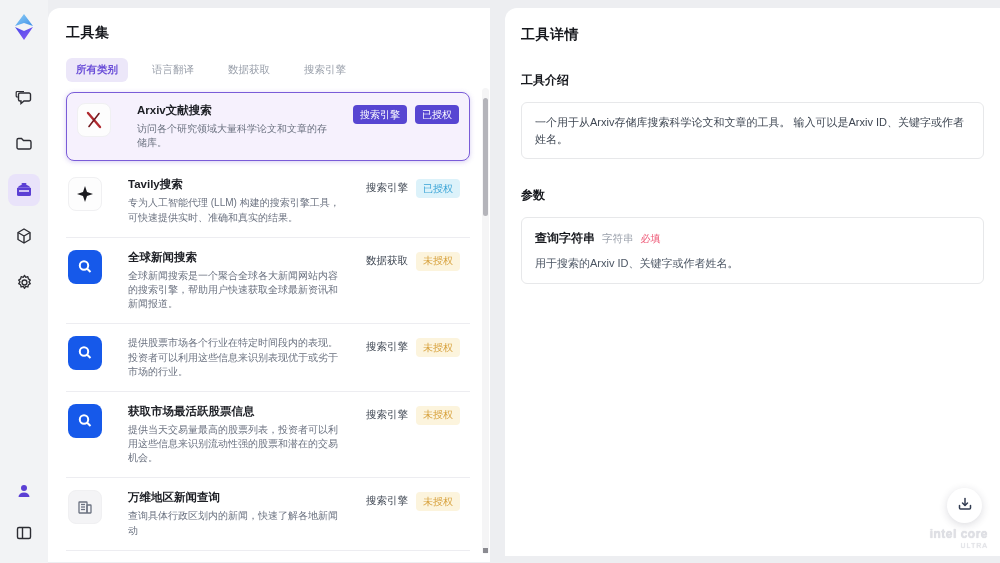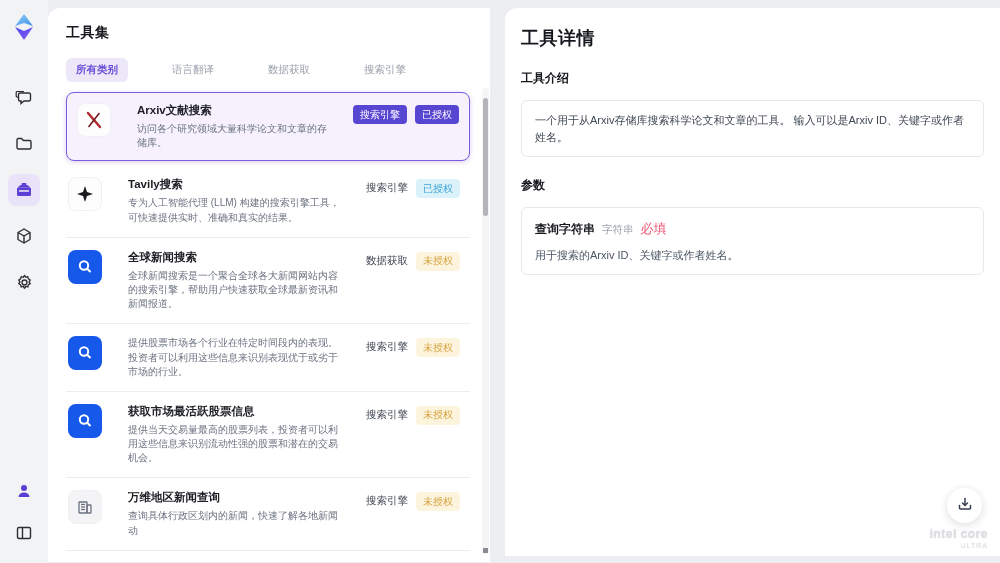--- a/index.html
+++ b/index.html
@@ -11,21 +11,21 @@
   .logo { width:30px; height:30px; margin-top:12px; }
   .side-nav { margin-top:40px; display:flex; flex-direction:column; gap:14px; align-items:center; }
   .side-btn { width:32px; height:32px; border-radius:8px; display:flex; align-items:center; justify-content:center; cursor:pointer; }
   .side-btn.active { background:#e9e3fa; }
   .side-btn svg { display:block; }
   .side-bottom { position:absolute; bottom:14px; left:0; width:48px; display:flex; flex-direction:column; gap:10px; align-items:center; }
 
   
   .list-panel { position:absolute; left:48px; top:8px; width:442px; height:554px; background:#ffffff; border-radius:12px 0 0 0; padding:16px 20px 0 18px; overflow:hidden; }
   .panel-title { font-size:14px; font-weight:bold; letter-spacing:.5px; }
-  .tabs { display:flex; align-items:center; gap:34px; margin-top:16px; }
+  .tabs { display:flex; align-items:center; gap:14px; margin-top:16px; }
   .tab { font-size:10.5px; color:#9aa0ab; padding:5px 10px; border-radius:6px; cursor:pointer; white-space:nowrap; }
   .tab.active { background:#ece7f9; color:#6b4fd8; font-weight:bold; }
 
   .tool-list { margin-top:10px; }
   .tool-row { display:flex; gap:26px; padding:12px 10px 12px 2px; border-bottom:1px solid #ededf1; cursor:pointer; }
   .tool-row.selected { border:1px solid #7a5cd8; background:#f6f1fd; border-radius:8px; padding:10px 10px; box-shadow:0 1px 5px rgba(110,80,210,.28); margin-bottom:4px; }
   .tool-icon { width:34px; height:34px; border-radius:8px; flex-shrink:0; display:flex; align-items:center; justify-content:center; background:#fafafb; border:1px solid #f0f0f2; }
   .tool-icon.blue { background:#1659ea; border:none; }
   .tool-icon.plain { background:#fdfdfd; }
   .tool-icon.gray { background:#f4f4f6; }
@@ -39,27 +39,27 @@
   .badge.blue { background:#dcf2fa; color:#3aa4d6; }
   .badge.yellow { background:#fcf4dd; color:#d7a13c;text-align:right; }
 
   .scrollbar { position:absolute; right:1px; top:80px; bottom:8px; width:7px; background:#f5f5f6; border-radius:4px; }
   .scroll-thumb { position:absolute; top:10px; left:1px; width:5px; height:118px; background:#b4b4ba; border-radius:3px; }
   .scroll-arrow { position:absolute; left:1px; width:5px; height:5px; background:#8b8b91; }
   .scroll-arrow.down { bottom:1px; }
 
   
   .detail-panel { position:absolute; left:505px; top:8px; width:495px; height:548px; background:#ffffff; border-radius:12px 0 0 0; padding:18px 16px; }
-  .detail-title { font-size:18px; font-weight:bold; letter-spacing:.5px; }
-  .section-heading { font-size:12px; font-weight:bold; margin-top:20px; }
+  .detail-title { font-size:14px; font-weight:bold; letter-spacing:.5px; }
+  .section-heading { font-size:12px; font-weight:bold; margin-top:28px; }
   .info-box { border:1px solid #e7e8ea; border-radius:6px; padding:11px 13px; margin-top:13px; font-size:11px; color:#3f4753; line-height:1.5; background:#fff; }
   .param-head { display:flex; align-items:baseline; gap:7px; }
   .param-name { font-size:12px; font-weight:bold; color:#16181d; }
   .param-type { font-size:10.5px; color:#9aa0ab; }
-  .param-required { font-size:13px; color:#ee5876; }
+  .param-required { font-size:10px; color:#ee5876; }
   .param-desc { margin-top:8px; font-size:11px; color:#4b5563; }
 
   
   .download-fab { position:absolute; right:18px; bottom:40px; width:35px; height:35px; border-radius:50%; background:#ffffff; box-shadow:0 2px 8px rgba(40,40,60,.16); display:flex; align-items:center; justify-content:center; cursor:pointer; }
   .intel-logo { position:absolute; right:12px; bottom:14px; text-align:right; line-height:1; user-select:none; }
   .intel-line { font-size:12px; font-weight:bold; color:#dfe0e5; text-shadow:0 0 1px #c9cacf; letter-spacing:.5px; }
   .intel-sub { font-size:7px; color:#e4e5e9; text-shadow:0 0 1px #d2d3d8; margin-top:2px; letter-spacing:1px; }
 </style>
 </head>
 <body>

